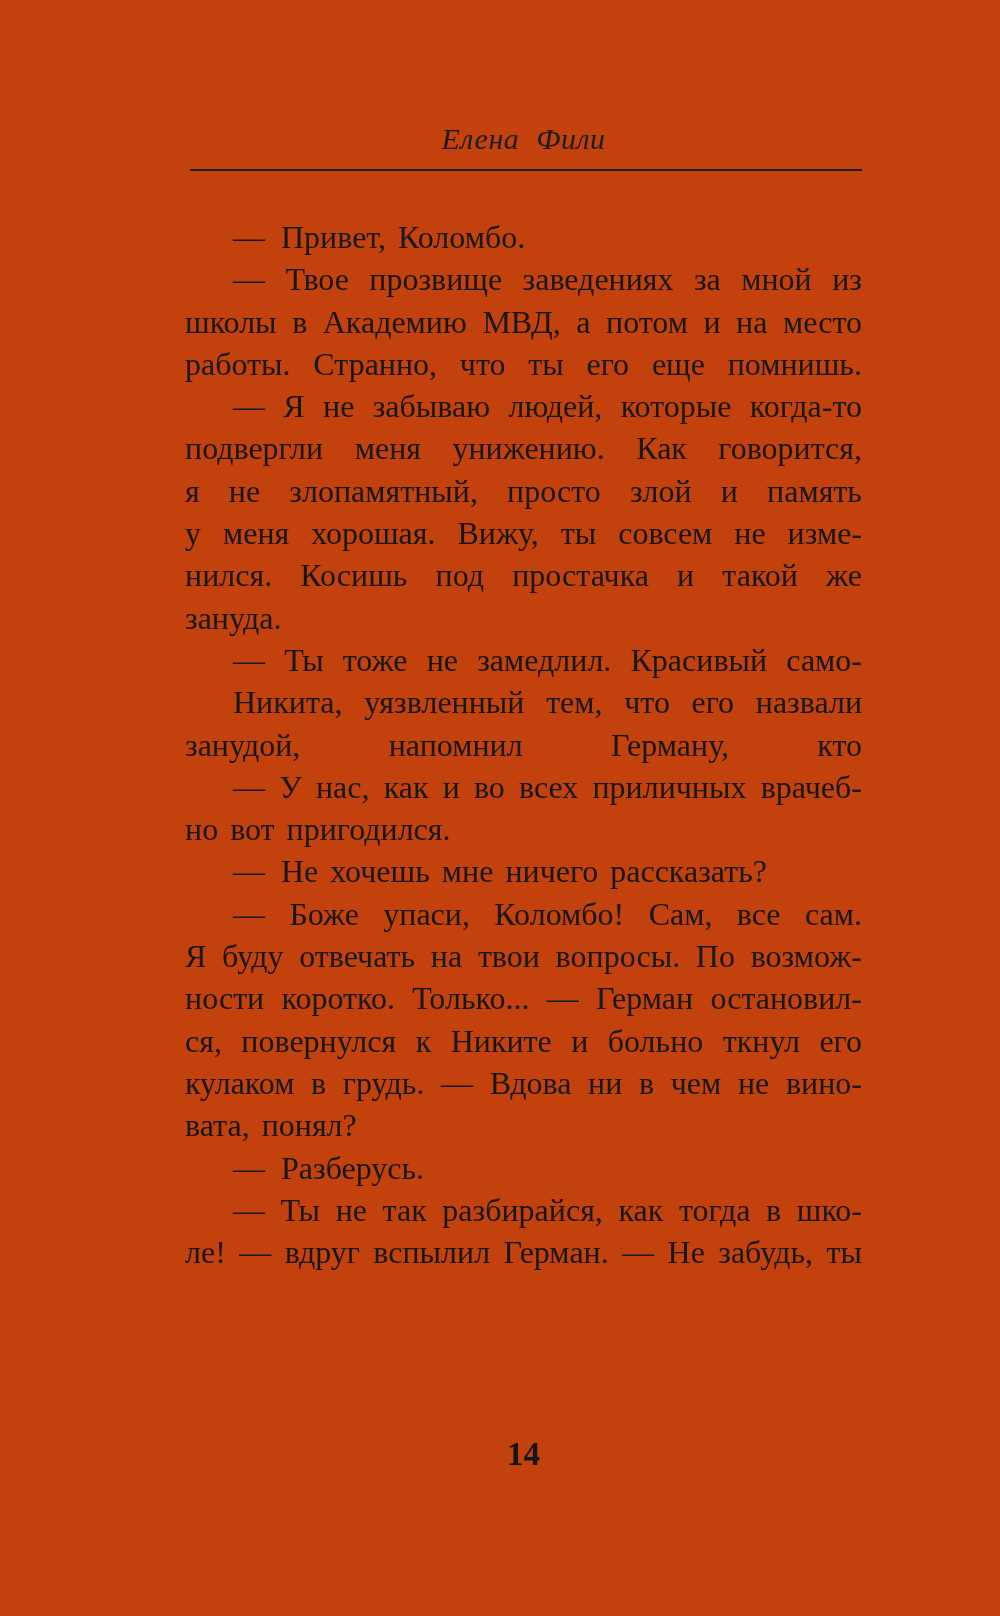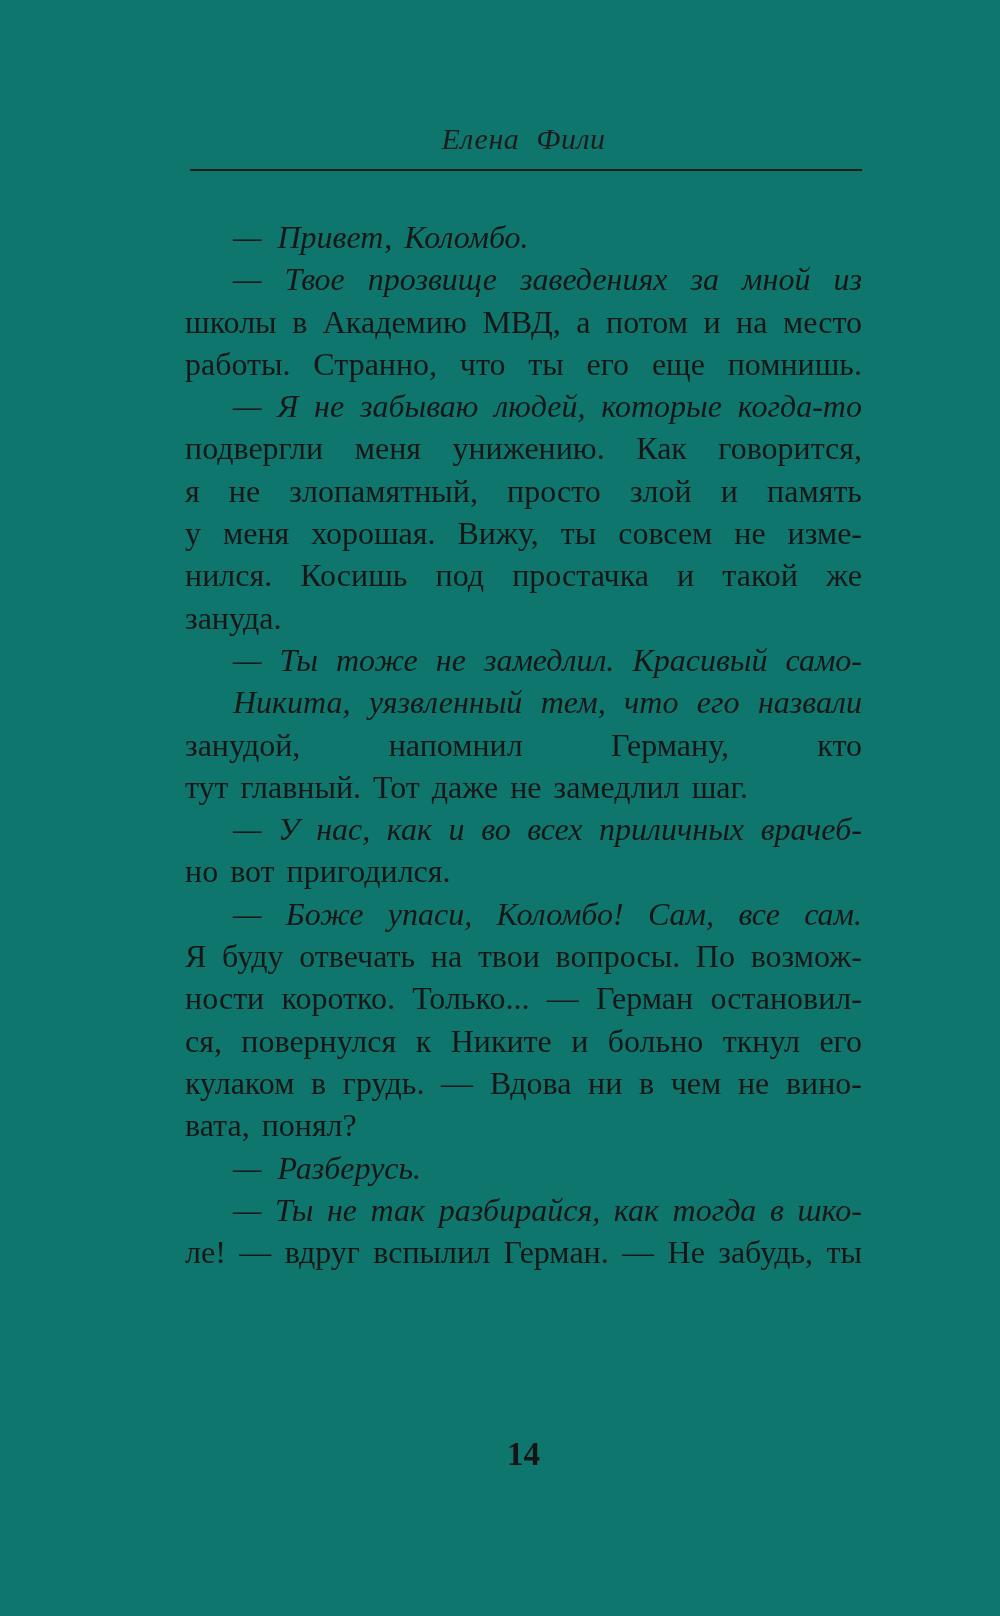--- a/index.html
+++ b/index.html
@@ -10,21 +10,21 @@
     width: 1000px;
     height: 1616px;
     background: #ffffff;
     overflow: hidden;
     font-family: "Liberation Serif", "DejaVu Serif", serif;
   }
   .page {
     position: relative;
     width: 1000px;
     height: 1616px;
-    background: #0f766e;
+    background: #c2410c;
     color: #1a1a1a;
   }
   
   .running-header {
     position: absolute;
     left: 185px;
     top: 122px;
     width: 677px;
     text-align: center;
     font-style: italic;
@@ -54,21 +54,20 @@
     width: 677px;
     height: 42.3px;
     font-size: 32px;
     line-height: 42.3px;
     color: #171717;
     white-space: nowrap;
     word-spacing: 4px;
   }
   .line.indent {
     padding-left: 48px;
-    font-style: italic;
   }
   .line.j {
     display: flex;
     justify-content: space-between;
     white-space: normal;
     word-spacing: 0;
   }
   .line.j .w {
     white-space: pre;
     flex: 0 0 auto;
@@ -187,33 +186,33 @@
         <span class="w">что</span>
         <span class="w">его</span>
         <span class="w">назвали</span>
       </div>
       <div class="line j">
         <span class="w">занудой,</span>
         <span class="w">напомнил</span>
         <span class="w">Герману,</span>
         <span class="w">кто</span>
       </div>
-      <div class="line">тут главный. Тот даже не замедлил шаг.</div>
       <div class="line indent j">
         <span class="w">—</span>
         <span class="w">У</span>
         <span class="w">нас,</span>
         <span class="w">как</span>
         <span class="w">и</span>
         <span class="w">во</span>
         <span class="w">всех</span>
         <span class="w">приличных</span>
         <span class="w">врачеб-</span>
       </div>
       <div class="line">но вот пригодился.</div>
+      <div class="line indent">— Не хочешь мне ничего рассказать?</div>
       <div class="line indent j">
         <span class="w">—</span>
         <span class="w">Боже</span>
         <span class="w">упаси,</span>
         <span class="w">Коломбо!</span>
         <span class="w">Сам,</span>
         <span class="w">все</span>
         <span class="w">сам.</span>
       </div>
       <div class="line j">

